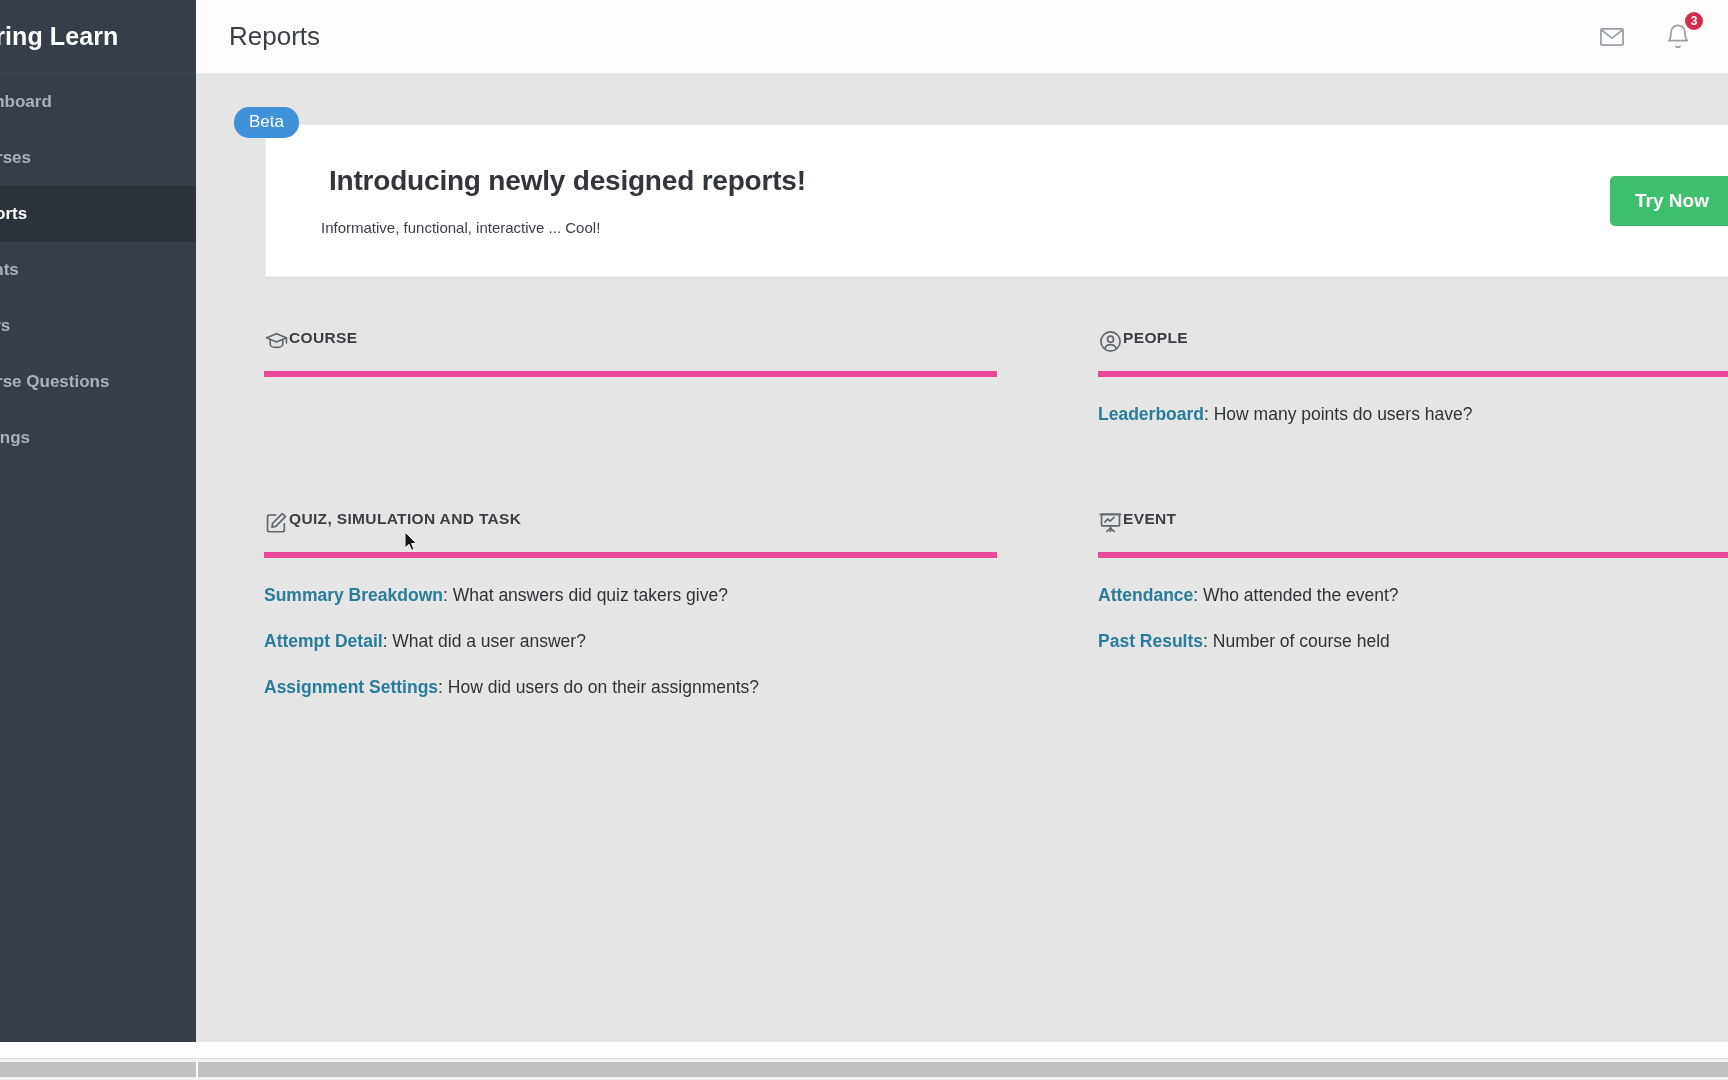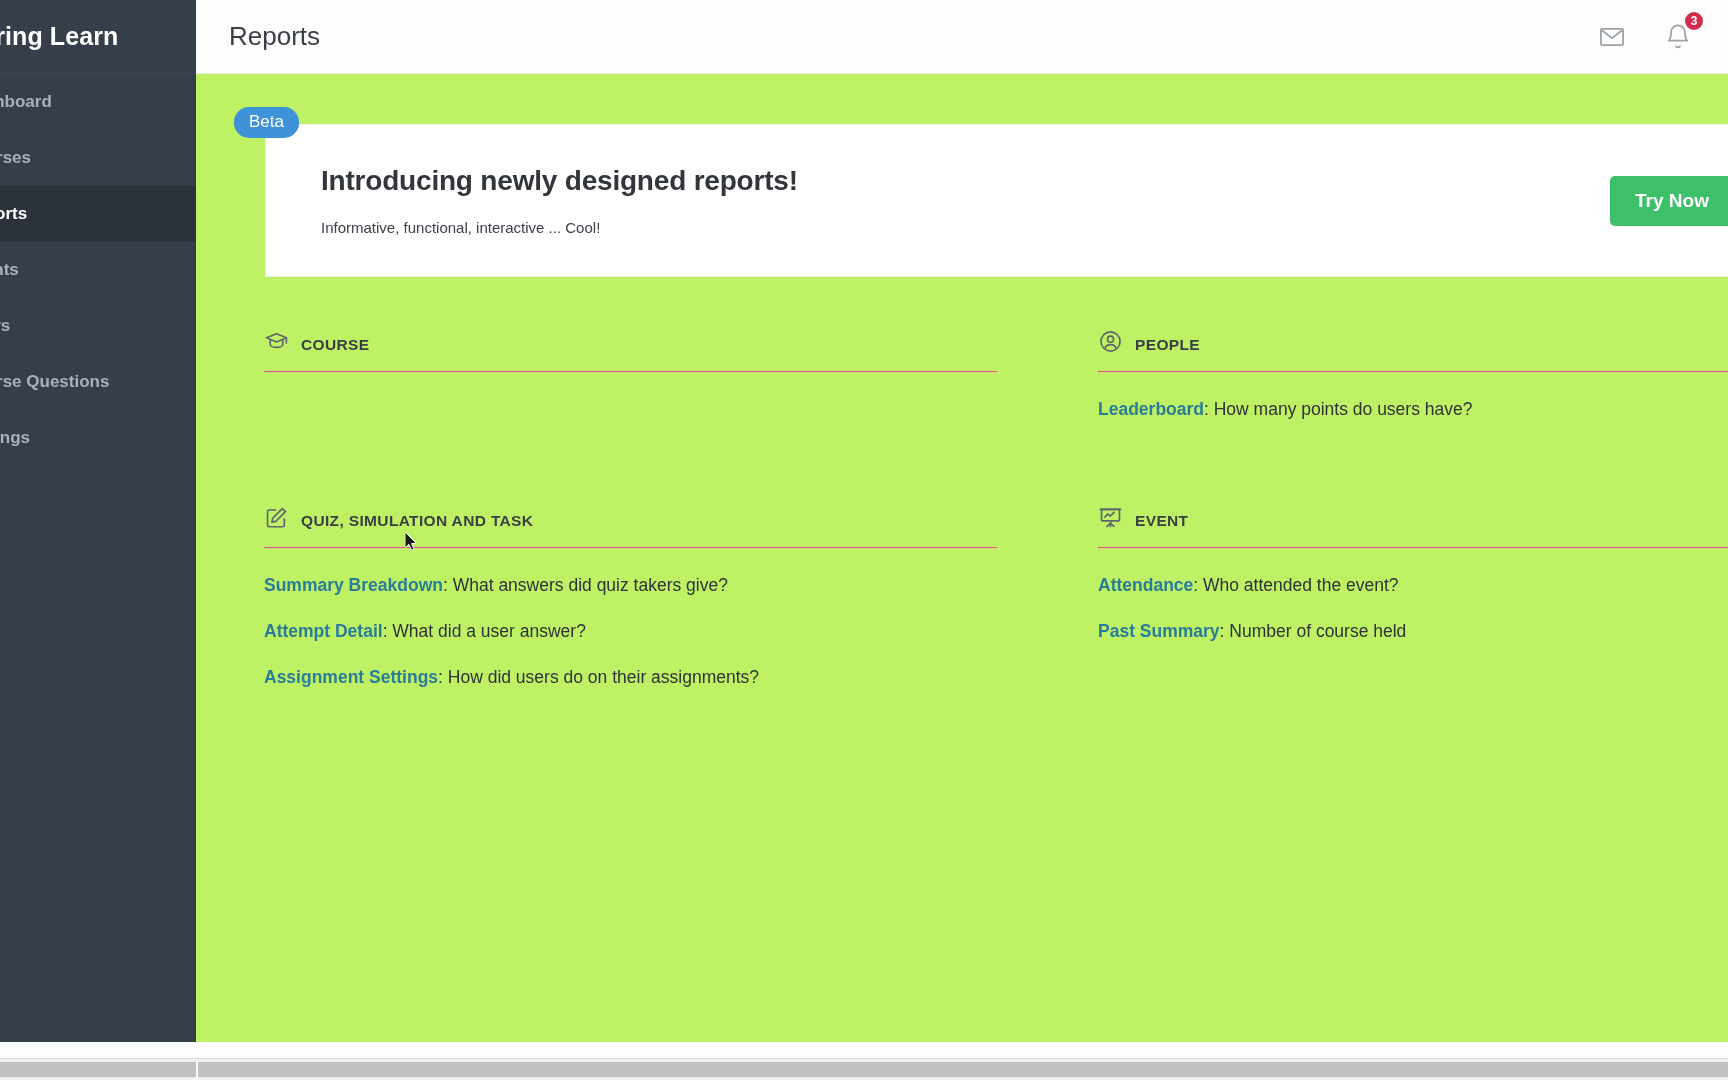--- a/index.html
+++ b/index.html
@@ -106,21 +106,21 @@
     padding: 0 5px;
     border: 2px solid #fdfdfe;
   }
 
   
   #content {
     position: absolute;
     left: 196px; top: 74px;
     width: 1532px;
     height: 968px;
-    background: #bef264;
+    background: #e5e5e5;
     overflow: hidden;
   }
 
   
   #banner-wrap {
     position: relative;
     margin: 20px 0 0 0;
   }
   #beta-badge {
     position: absolute;
@@ -146,20 +146,21 @@
     display: flex;
     align-items: center;
     box-shadow: 0 1px 2px rgba(0,0,0,.03);
   }
   #banner-text { padding-left: 55px; flex: 1 1 auto; }
   #banner-title {
     font-size: 28px;
     font-weight: 700;
     color: #32363b;
     letter-spacing: -.2px;
+    margin-left: 8px;
   }
   #banner-sub {
     margin-top: 22px;
     font-size: 15px;
     color: #3c4148;
   }
   #try-now {
     background: #3ec06a;
     color: #ffffff;
     font-size: 19px;
@@ -183,24 +184,24 @@
     display: grid;
     grid-template-columns: 835px 1fr;
     column-gap: 0;
     row-gap: 0;
   }
   .section { padding: 0 0 0 68px; }
   .section.col2 { padding-left: 902px; margin-left: -835px; }
 
   .section-head {
     display: flex;
-    align-items: flex-end;
-    gap: 12px;
+    align-items: flex-start;
+    gap: 0;
     padding-bottom: 17px;
-    border-bottom: 1px solid #ec4899;
+    border-bottom: 6px solid #ec4899;
     margin-right: 34px;
   }
   .section.col2 .section-head { margin-right: 0; }
   .section-icon { width: 25px; height: 25px; color: #5f666e; flex: 0 0 auto; }
   .section-title {
     font-size: 15.5px;
     font-weight: 700;
     color: #3a3f45;
     letter-spacing: .35px;
   }
@@ -394,21 +395,21 @@
               <polyline points="6.6,11.6 9.3,8.6 11.6,10.6 15.4,7"></polyline>
             </svg>
           </span>
           <span class="section-title">EVENT</span>
         </div>
         <div class="report-list">
           <div class="report-row">
             <a class="report-link" href="#">Attendance</a><span class="report-desc">: Who attended the event?</span>
           </div>
           <div class="report-row">
-            <a class="report-link" href="#">Past Summary</a><span class="report-desc">: Number of course held</span>
+            <a class="report-link" href="#">Past Results</a><span class="report-desc">: Number of course held</span>
           </div>
         </div>
       </div>
 
     </div>
   </main>
 
   <div id="cursor">
     <svg viewBox="0 0 14 20" width="14" height="20">
       <polygon points="0,0 0,16 4,12.4 6.6,18.4 9.1,17.3 6.6,11.6 11.4,11.3" fill="#1a1a1a" stroke="#ffffff" stroke-width="1"></polygon>

